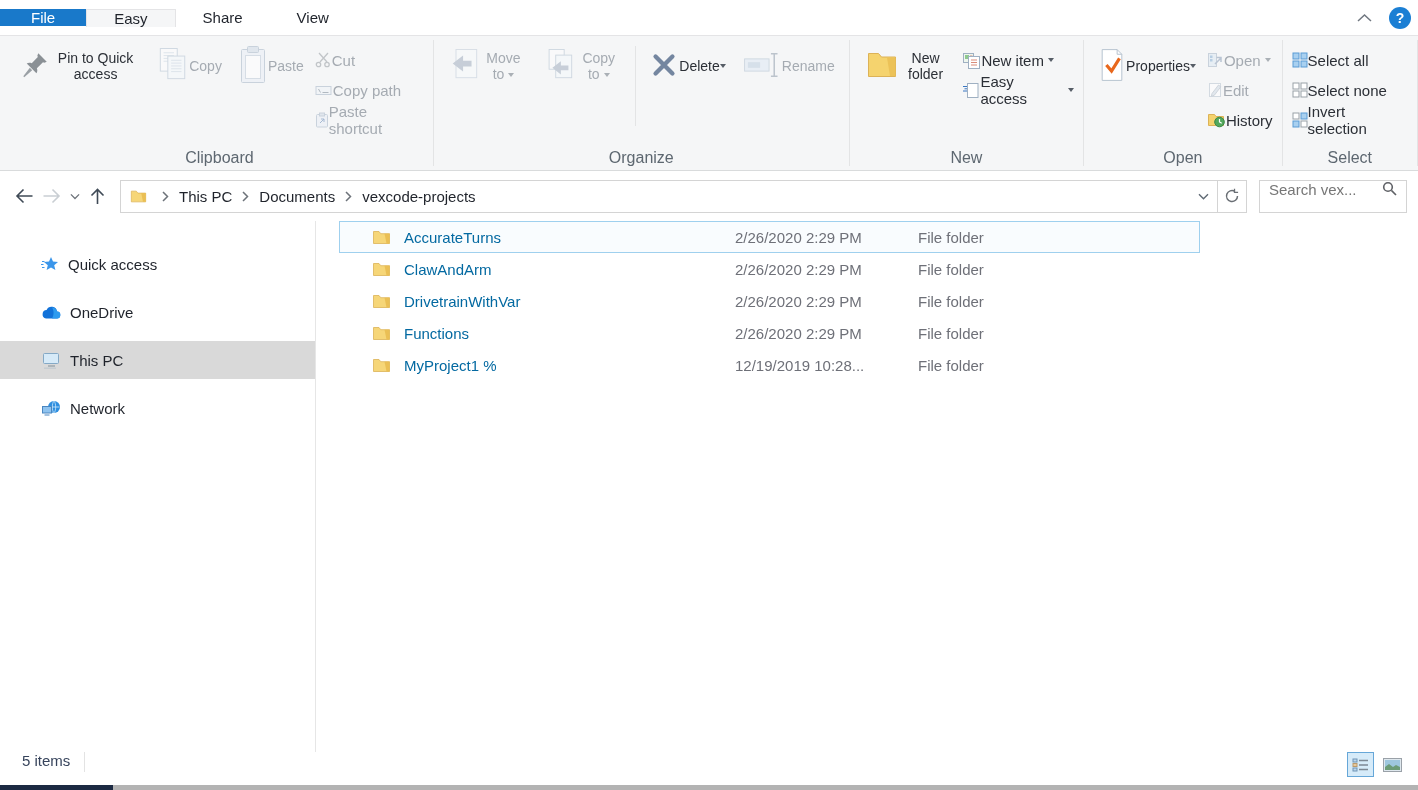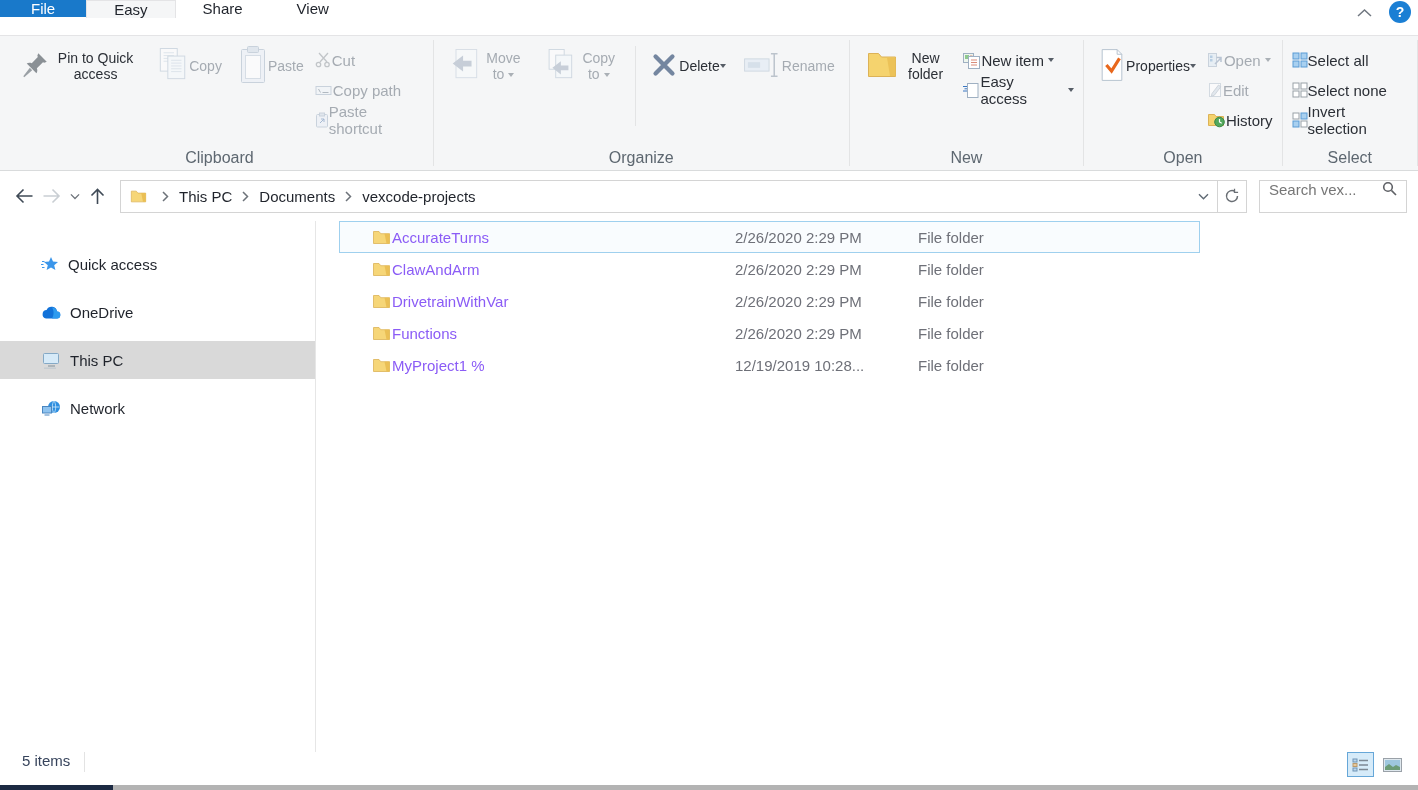--- a/index.html
+++ b/index.html
@@ -1,20 +1,20 @@
 <!DOCTYPE html>
 <html><head>
 <meta charset="utf-8">
 <style>
   * { box-sizing: border-box; margin: 0; padding: 0; }
   html,body { width:1418px; height:790px; overflow:hidden; }
   body { font-family:"Liberation Sans", sans-serif; background:#fff; color:#1f232b; font-size:15px; position:relative; }
 
   
-  .tabbar { height:36px; display:flex; align-items:flex-start; background:#fff; border-bottom:1px solid #e4e4e6; }
+  .tabbar { height:36px; display:flex; align-items:center; background:#fff; border-bottom:1px solid #e4e4e6; }
   .tab { display:flex; align-items:center; padding:0 27px; font-size:15px; color:#1f232b; }
   .tab-file { background:#1979ca; color:#fff; padding:0 31px; }
   .tab.active { background:#f5f6f7; border:1px solid #e4e4e6; border-bottom:none; margin-bottom:-1px; }
   .tabbar-right { margin-left:auto; display:flex; align-items:center; gap:13px; padding-right:7px; }
   .collapse-btn { width:24px; height:24px; display:flex; align-items:center; justify-content:center; }
   .help-btn { width:22px; height:22px; border-radius:50%; background:#1b7fd4; color:#fff; font-weight:bold; font-size:14px; display:flex; align-items:center; justify-content:center; }
 
   
   .ribbon { height:135px; background:#f5f6f7; border-bottom:1px solid #d9dbdc; display:flex; align-items:stretch; padding-left:6px; }
   .rgroup { position:relative; display:flex; align-items:flex-start; padding:4px 6px 20px; }
@@ -69,21 +69,21 @@
   .hcell { height:38px; display:flex; align-items:center; border-right:1px solid #e7eaec; }
   .h-check { width:46px; padding-left:20px; border-right:none; }
   .h-name { width:364px; padding-left:13px; }
   .h-date { width:183px; padding-left:8px; }
   .h-type { width:175px; padding-left:8px; }
   .h-size { width:120px; padding-left:15px; }
   .checkbox { width:15px; height:15px; border:1px solid #8b8b8b; background:#fff; }
 
   .lrow { height:32px; width:861px; margin-left:23px; display:flex; align-items:center; border:1px solid transparent; }
   .lrow.selected { border-color:#9fd0ee; background:#f9fcfe; }
-  .r-name { width:387px; display:flex; align-items:center; padding-left:32px; gap:1px; color:#8b5cf6; }
+  .r-name { width:387px; display:flex; align-items:center; padding-left:32px; gap:13px; color:#0369a1; }
   .r-date { width:183px; padding-left:8px; color:#6e7078; }
   .r-type { width:175px; padding-left:8px; color:#6e7078; }
   .r-size { flex:1; color:#6e7078; }
 
   
   .statusbar { height:33px; display:flex; padding:0 12px 0 22px; background:#fff; }
   .scount { color:#37445c; }
   .ssep { width:1px; height:20px; background:#e3e3e3; margin-left:14px; }
   .sviews { margin-left:auto; display:flex; gap:5px; }
   .viewbtn { width:27px; height:25px; display:flex; align-items:center; justify-content:center; border:1px solid transparent; }

